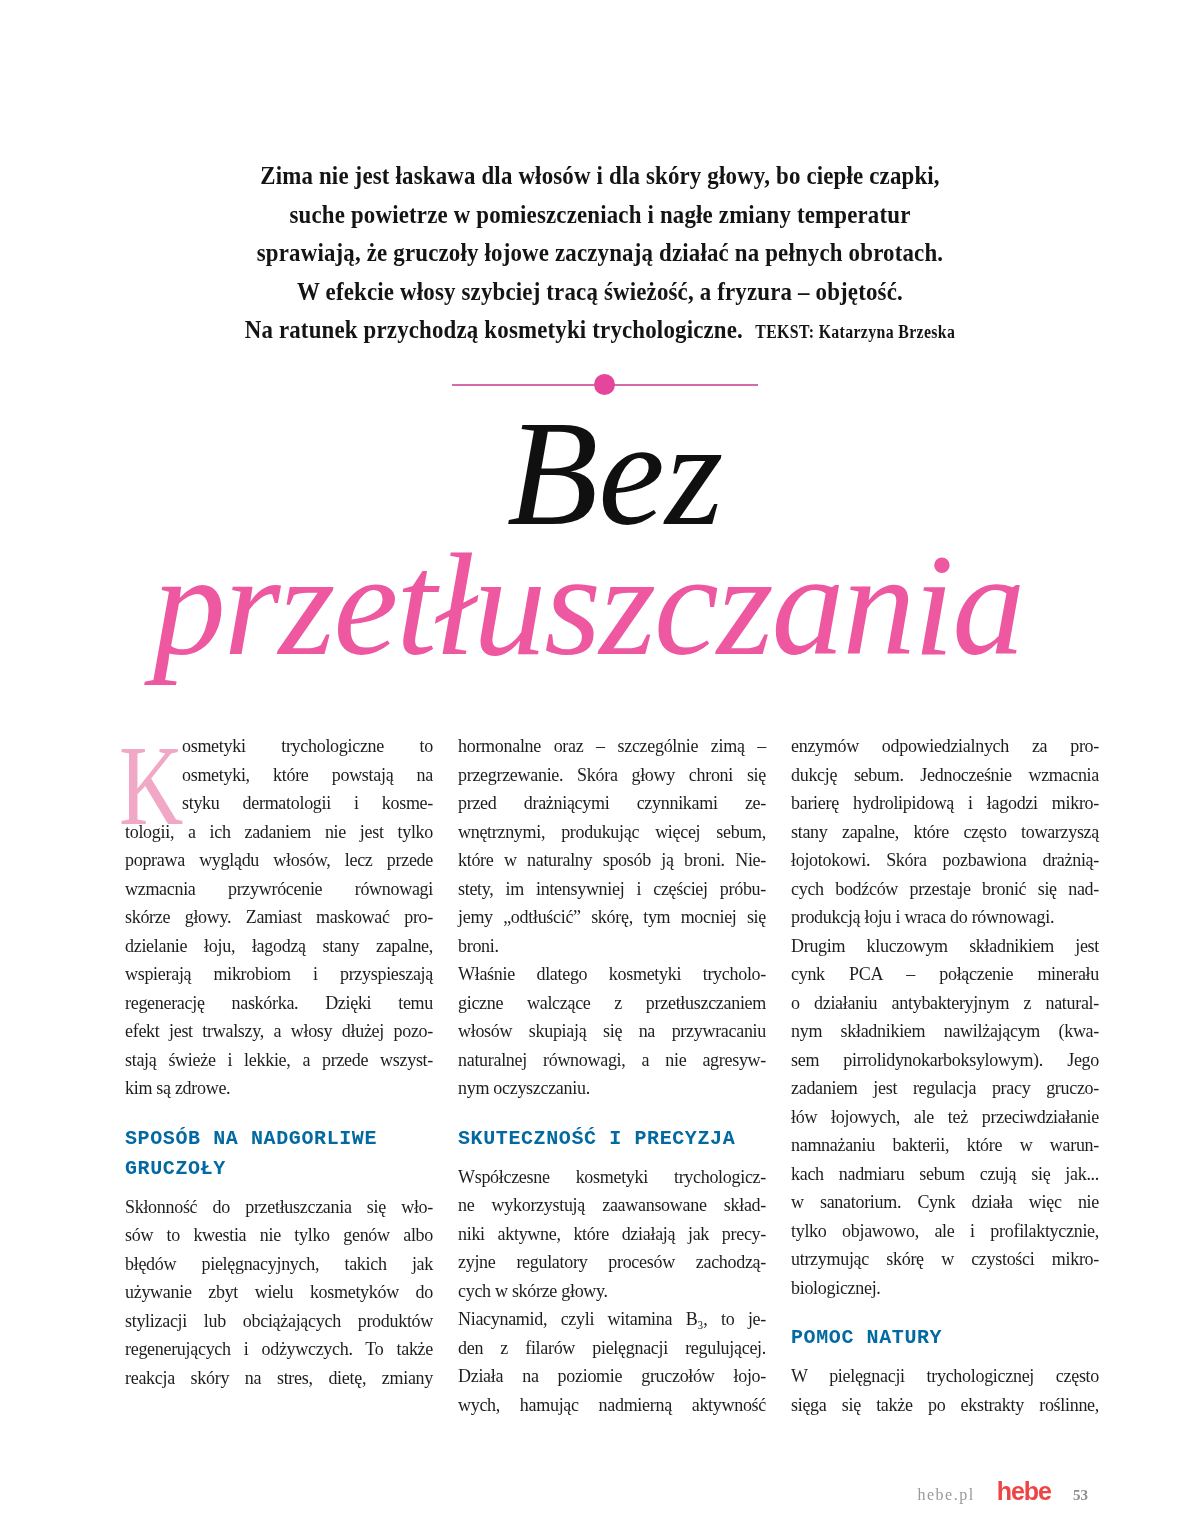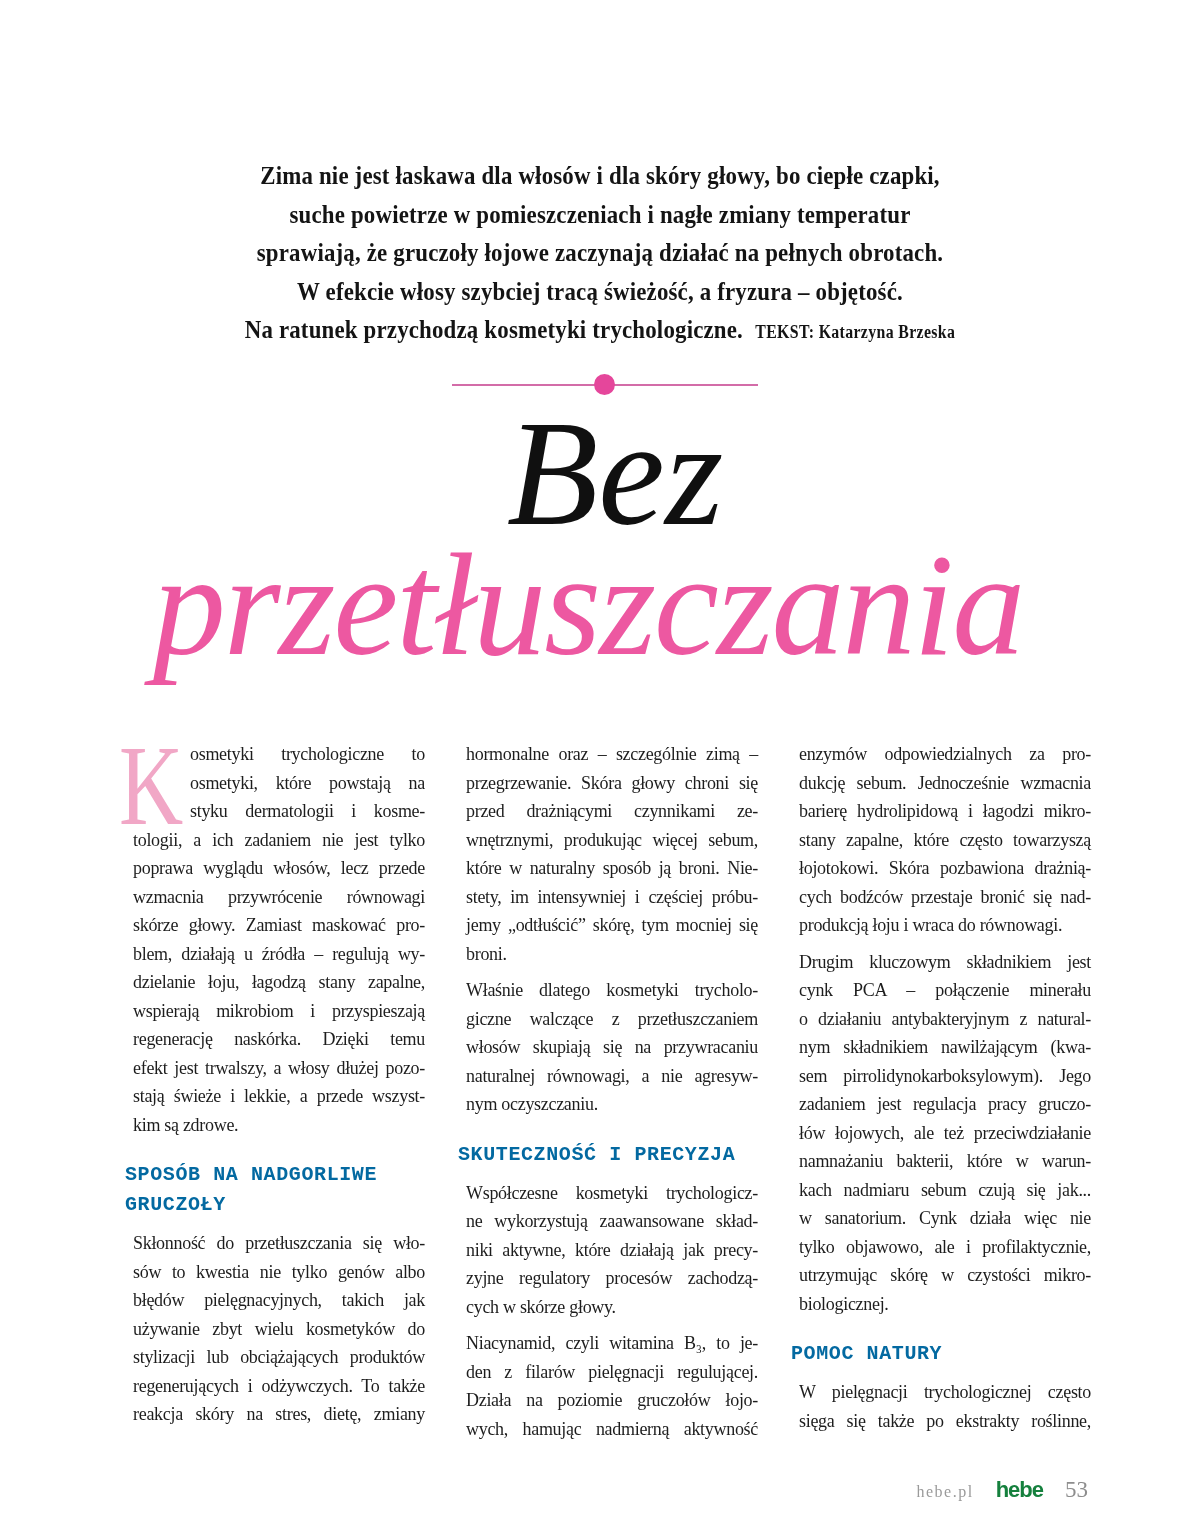--- a/index.html
+++ b/index.html
@@ -26,37 +26,37 @@
   .title-pink{position:absolute;top:532px;left:-12px;width:1200px;text-align:center;
               font-style:italic;font-size:146px;line-height:1;color:#ed58a1;
               letter-spacing:-2px;font-family:"Liberation Serif",serif;}
 
   
   .col{position:absolute;top:732px;width:308px;font-size:18px;line-height:28.5px;
        letter-spacing:-.3px;color:#1d1d1d;}
   .col-1{left:125px;}
   .col-2{left:458px;}
   .col-3{left:791px;}
-  .para{margin:8px;}
+  .para{margin:0;}
   .bodyline{text-align:justify;text-align-last:justify;white-space:nowrap;}
   .bodyline.lastline{text-align-last:left;}
   .bodyline.indented{padding-left:57px;}
   .col-heading{margin:21px 0 9px;text-align:left;
                font-family:Liberation Mono, monospace;font-weight:bold;
                font-size:20px;line-height:30px;letter-spacing:.6px;color:#0369a1;}
   .dropcap{position:absolute;top:-3px;left:-6px;font-size:114px;line-height:1;
            color:#f1a7c6;transform:scaleX(.78);transform-origin:left top;
            font-family:"Liberation Serif",serif;}
 
   
   .footer{position:absolute;top:1477px;right:112px;display:flex;align-items:baseline;gap:22px;}
   .footer .site{font-size:16px;color:#9a9a9a;letter-spacing:1.5px;}
-  .footer .brand{font-family:"Liberation Sans",sans-serif;font-weight:bold;font-size:22px;
-                 color:#15803d;letter-spacing:-1px;}
-  .footer .pagenum{font-size:23px;color:#8d8d8d;font-weight:normal;}
+  .footer .brand{font-family:"Liberation Sans",sans-serif;font-weight:bold;font-size:25px;
+                 color:#ef4444;letter-spacing:-1px;}
+  .footer .pagenum{font-size:15px;color:#8d8d8d;font-weight:bold;}
 </style>
 </head>
 <body>
 
 <div class="page">
 
   <div class="intro">
     <div>
         <div class="line">Zima nie jest łaskawa dla włosów i dla skóry głowy, bo ciepłe czapki,</div>
         <div class="line">suche powietrze w pomieszczeniach i nagłe zmiany temperatur</div>
@@ -77,21 +77,20 @@
   <div class="col col-1">
     <div class="dropcap">K</div>
   <div class="para">
         <div class="bodyline indented">osmetyki trychologiczne to</div>
         <div class="bodyline indented">osmetyki, które powstają na</div>
         <div class="bodyline indented">styku dermatologii i kosme-</div>
         <div class="bodyline">tologii, a ich zadaniem nie jest tylko</div>
         <div class="bodyline">poprawa wyglądu włosów, lecz przede</div>
         <div class="bodyline">wzmacnia przywrócenie równowagi</div>
         <div class="bodyline">skórze głowy. Zamiast maskować pro-</div>
-        <div class="bodyline">blem, działają u źródła – regulują wy-</div>
         <div class="bodyline">dzielanie łoju, łagodzą stany zapalne,</div>
         <div class="bodyline">wspierają mikrobiom i przyspieszają</div>
         <div class="bodyline">regenerację naskórka. Dzięki temu</div>
         <div class="bodyline">efekt jest trwalszy, a włosy dłużej pozo-</div>
         <div class="bodyline">stają świeże i lekkie, a przede wszyst-</div>
         <div class="bodyline lastline">kim są zdrowe.</div>
       </div>
       <div class="col-heading">
         <div>SPOSÓB NA NADGORLIWE</div>
         <div>GRUCZOŁY</div>

